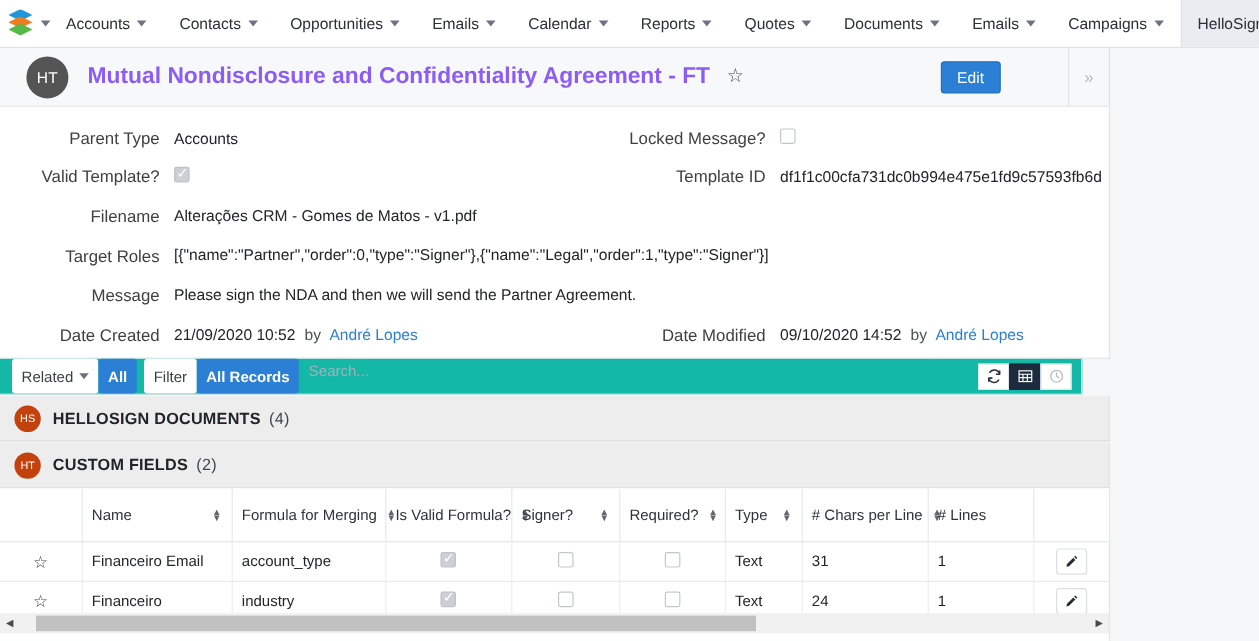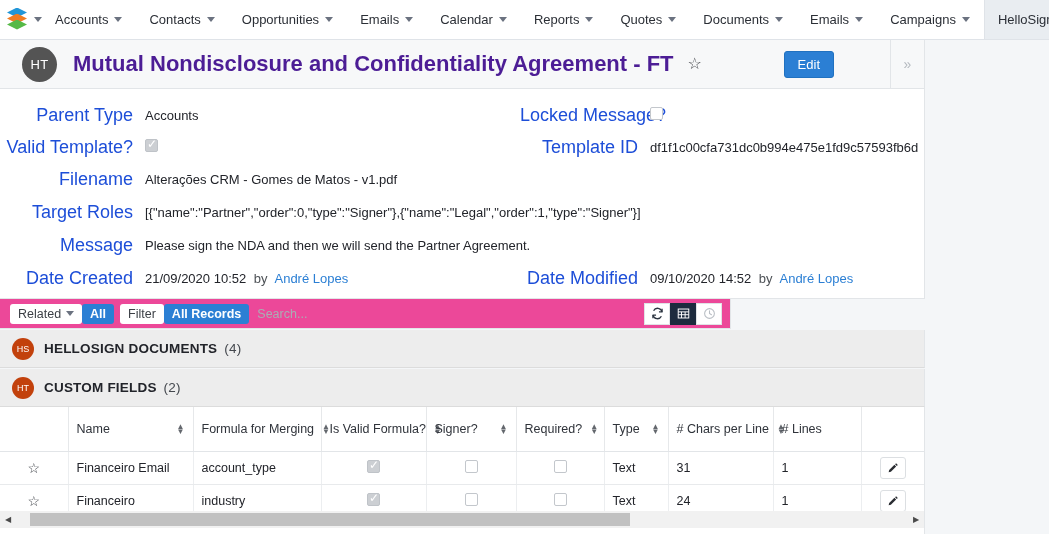--- a/index.html
+++ b/index.html
@@ -66,21 +66,21 @@
     padding: 0 0 0 22px;
   }
   .avatar {
     width: 35px; height: 35px; border-radius: 50%;
     background: #545454; color: #ffffff;
     display: flex; align-items: center; justify-content: center;
     font-size: 13px; letter-spacing: .3px; flex: 0 0 auto;
   }
   #record-title {
     margin-left: 16px;
-    font-size: 22px; font-weight: bold; color: #4c1d95;
+    font-size: 19px; font-weight: bold; color: #8b5cf6;
     white-space: nowrap;
   }
   #fav-star {
     margin-left: 14px; font-size: 16px; color: #45484d;
     cursor: pointer; line-height: 1;
   }
   #header-right {
     margin-left: auto; display: flex; align-items: center;
     height: 100%;
     gap: 44px;
@@ -106,21 +106,21 @@
     background: #ffffff;
     border-right: 1px solid #e2e5e8;
     border-bottom: 1px solid #e2e5e8;
   }
   .detail-row {
     display: flex; width: 100%;
     height: 32px; align-items: center;
   }
   .dcell { display: flex; align-items: center; }
   .dlabel {
-    color: #1d4ed8; font-size: 18px;
+    color: #404040; font-size: 14px;
     text-align: right; padding-right: 12px;
     white-space: nowrap;
   }
   .dvalue { color: #22242a; font-size: 13px; white-space: nowrap; }
   .col-a .dlabel { width: 145px; }
   .col-a { width: 520px; }
   .col-b .dlabel { width: 130px; }
   .col-b { width: 400px; }
   .chk {
     width: 13px; height: 13px; border: 1px solid #c3c7cc;
@@ -133,25 +133,25 @@
   .chk.checked::after {
     content: "✓"; position: absolute; left: 1px; top: -3px;
     font-size: 12px; color: #ffffff; line-height: 14px;
   }
   .link { color: #2b7fd4; text-decoration: none; cursor: pointer; }
   .by { color: #4d5156; margin: 0 4px; }
 
   
   #list-toolbar {
     position: absolute; top: 299px; left: 0;
-    width: 731px; height: 30px;
-    background: #ec4899;
+    width: 902px; height: 30px;
+    background: #14b8a6;
     border-bottom: 1px solid #e2e5e8;
     border-right: 1px solid #e2e5e8;
-    display: flex; align-items: center;
+    display: flex; 
     padding: 0 8px 0 10px; gap: 0;
   }
   .tb-btn {
     font-size: 12.5px; color: #3b3f45;
     padding: 3px 8px; cursor: pointer;
     display: flex; align-items: center; gap: 5px;
     background: #fff; border-radius: 3px;
   }
   .tb-btn.primary {
     background: #2b7fd4; color: #ffffff; font-weight: bold;

